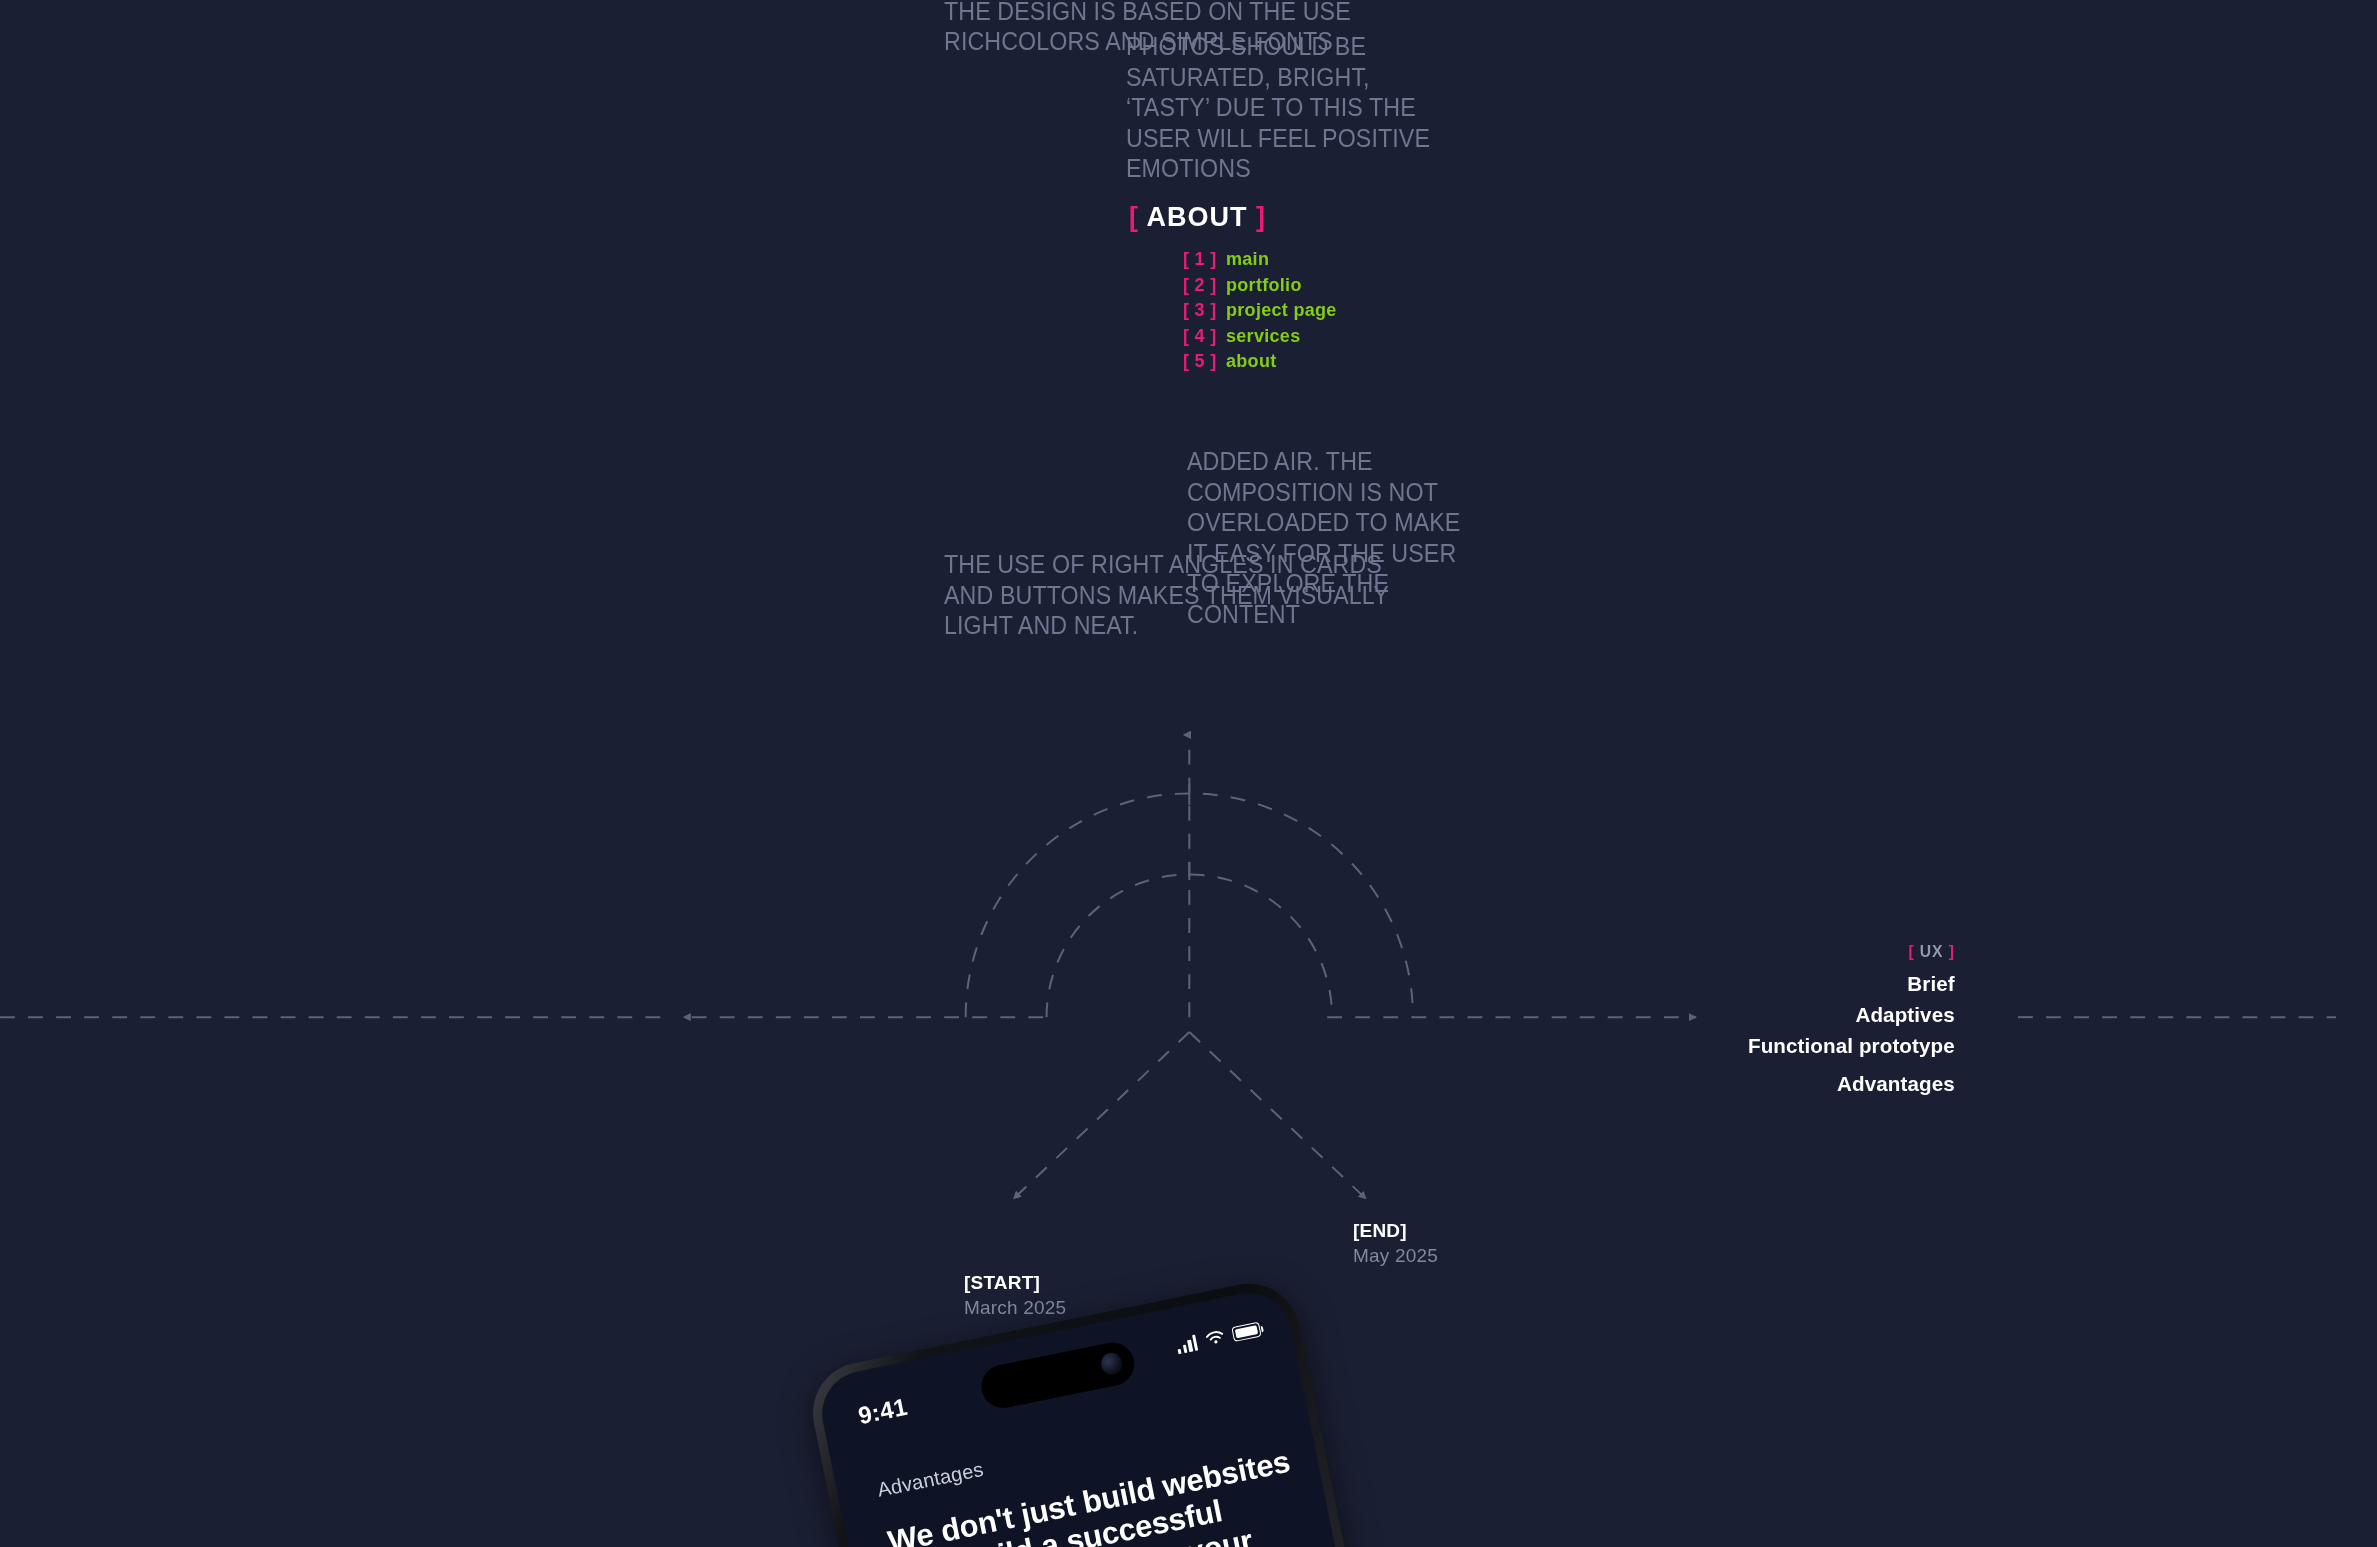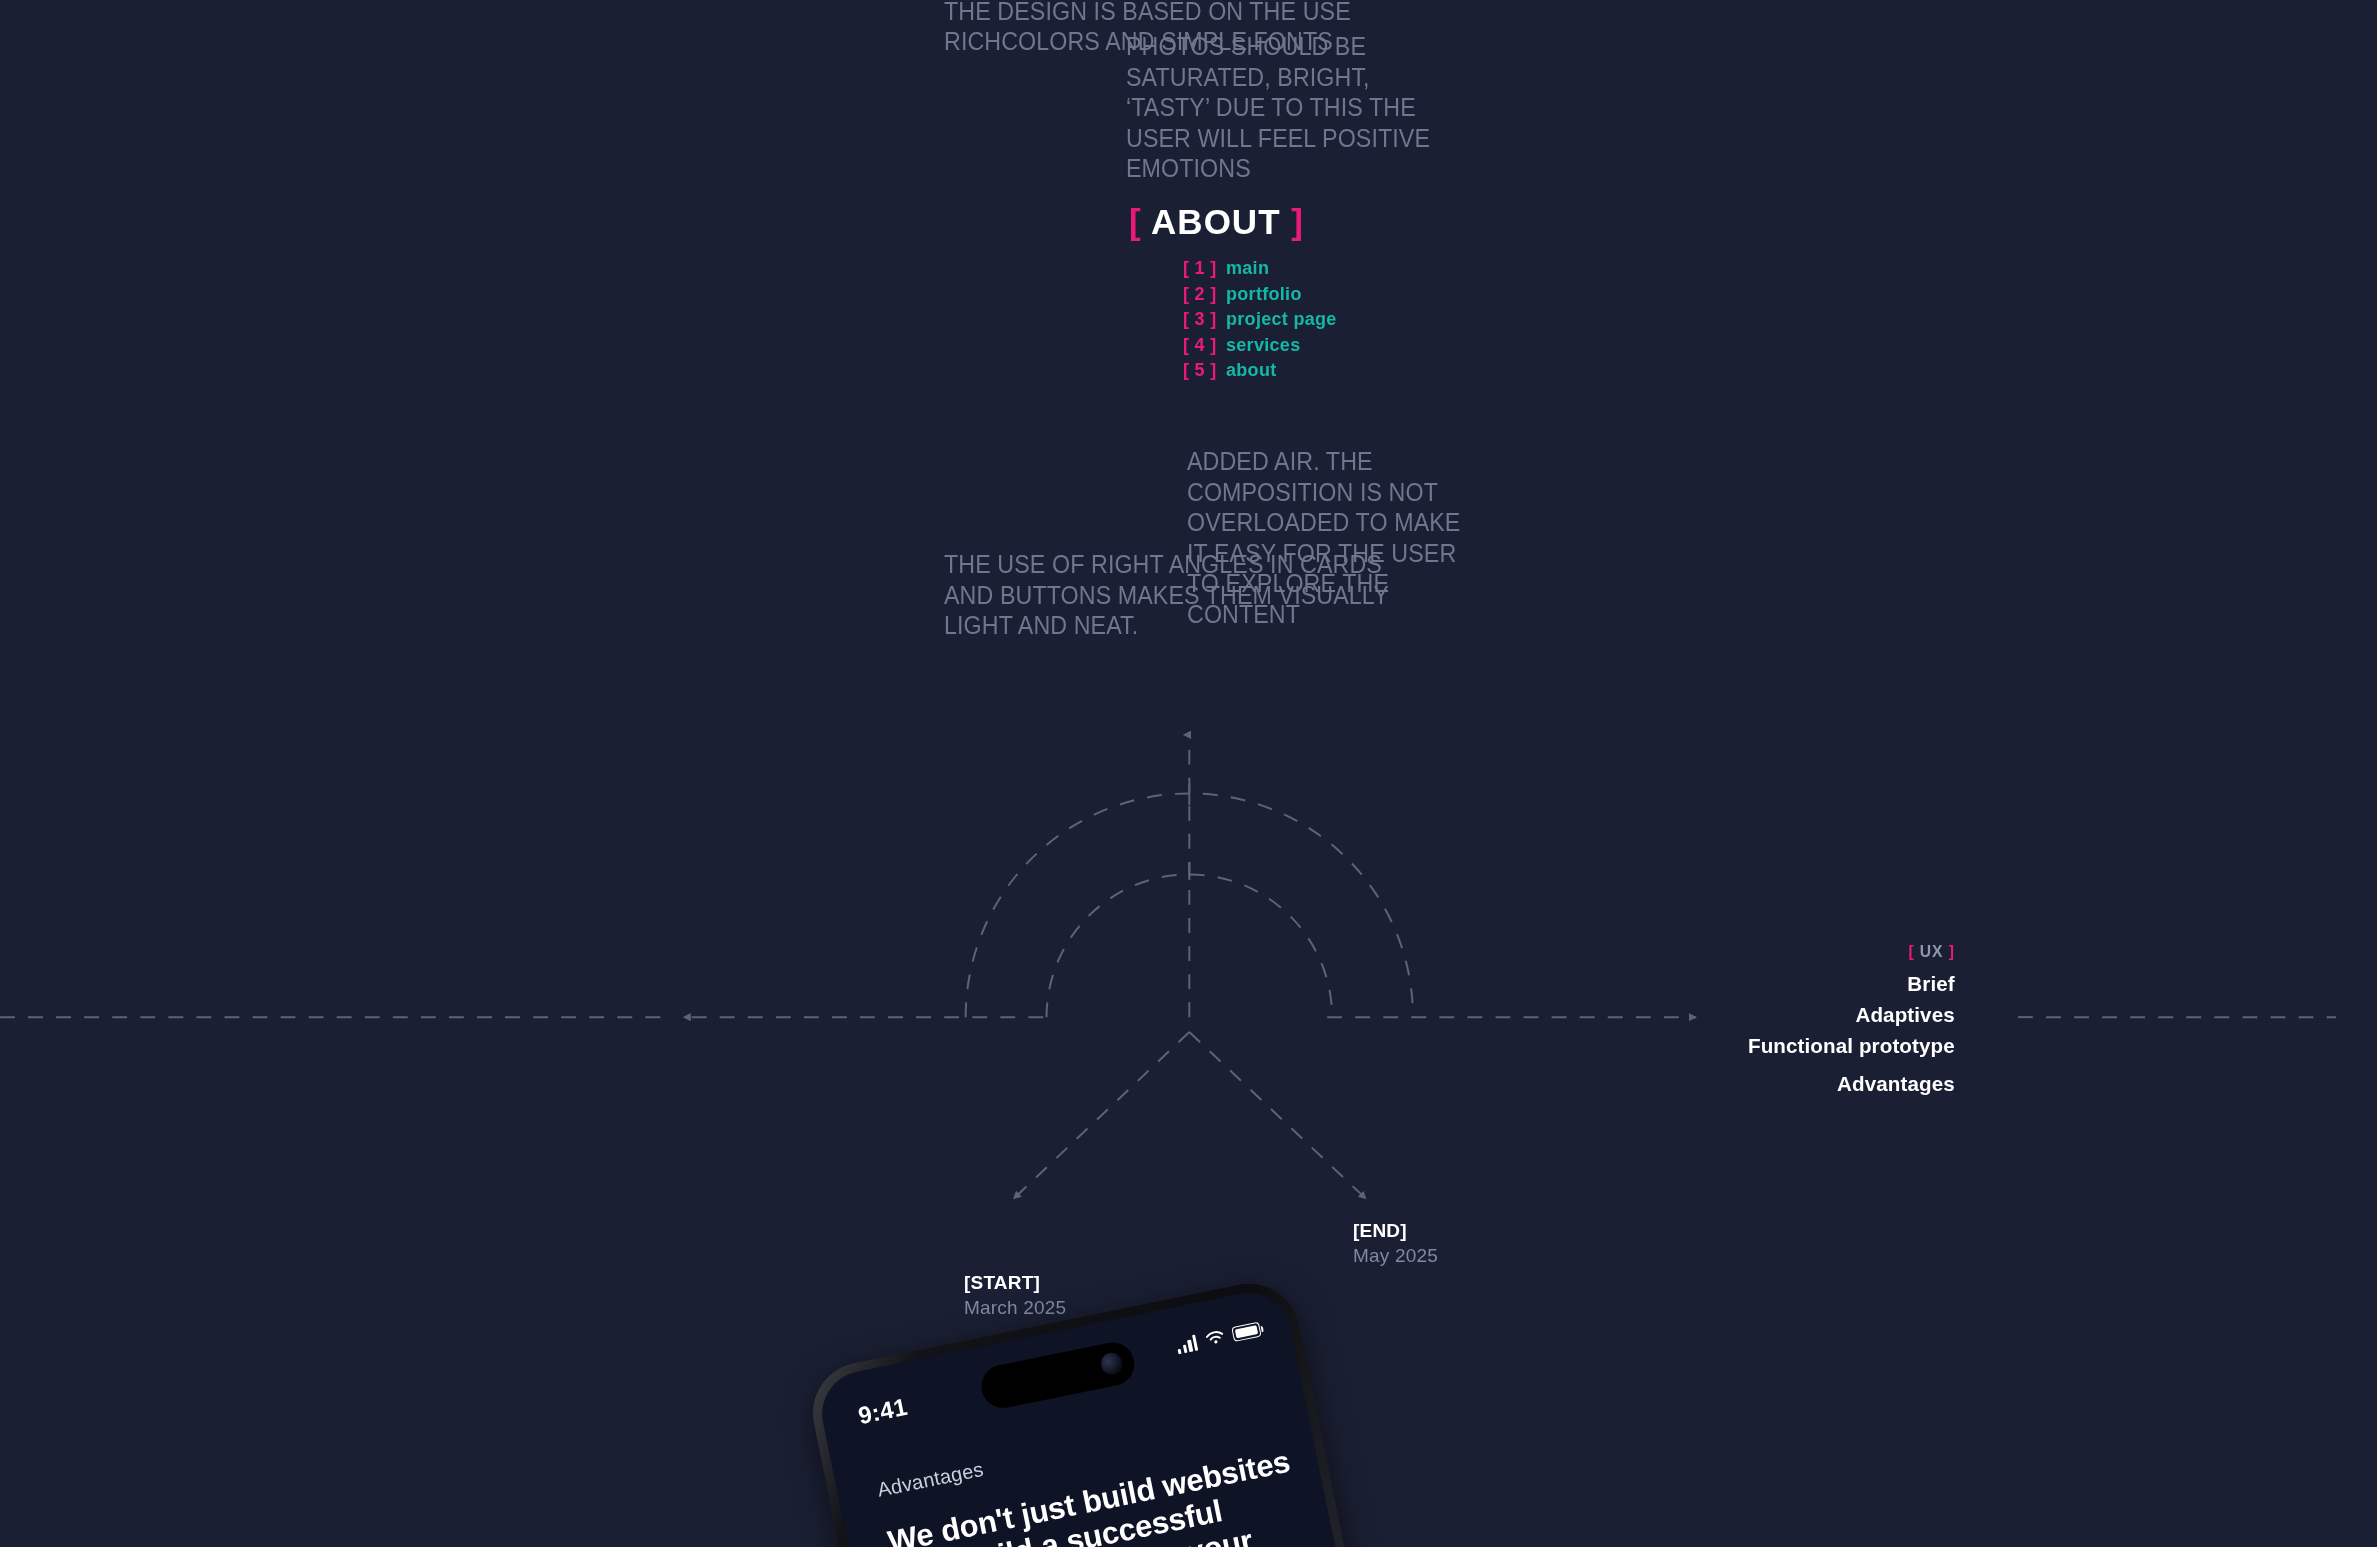--- a/index.html
+++ b/index.html
@@ -34,36 +34,36 @@
   #note-design { left:944px; top:-4.1px; width:512px; }
   #note-photos { left:1126px; top:31px;  width:330px; }
   #note-air    { left:1187px; top:446px; width:314px; text-align:left;}
   #note-angles { left:944px; top:549px; width:528px; }
 
   
   #about-block {
     position:absolute; left:1129px; top:202px;
   }
   .about-title {
-    font-size:35px; font-weight:700; letter-spacing:1px;
+    font-size:27px; font-weight:700; letter-spacing:1px;
     color:#ffffff; white-space:nowrap;
   }
   .about-title .br { color:#ea1a79; font-weight:700; }
   .about-list { margin-top:14px; margin-left:54px; }
   .about-row {
     display:flex; align-items:baseline;
     font-size:18px; font-weight:700;
     line-height:1.42;
     letter-spacing:0.3px;
     white-space:nowrap;
   }
   .about-row .num {
     color:#ea1a79; width:43px; display:inline-block;
   }
-  .about-row .lbl { color:#14b8a6; }
+  .about-row .lbl { color:#84cc16; }
 
   
   .col { position:absolute; }
   #col-ui { right:1983px; top:943px; text-align:right; }
   #col-ux { left:1748px; top:943px; text-align:right; }
   .col-tag {
     font-size:15.7px; font-weight:600; letter-spacing:0.9px;
     color:#9098ad; margin-bottom:6.6px; white-space:nowrap;
   }
   .col-tag .br { color:#ea1a79; }

